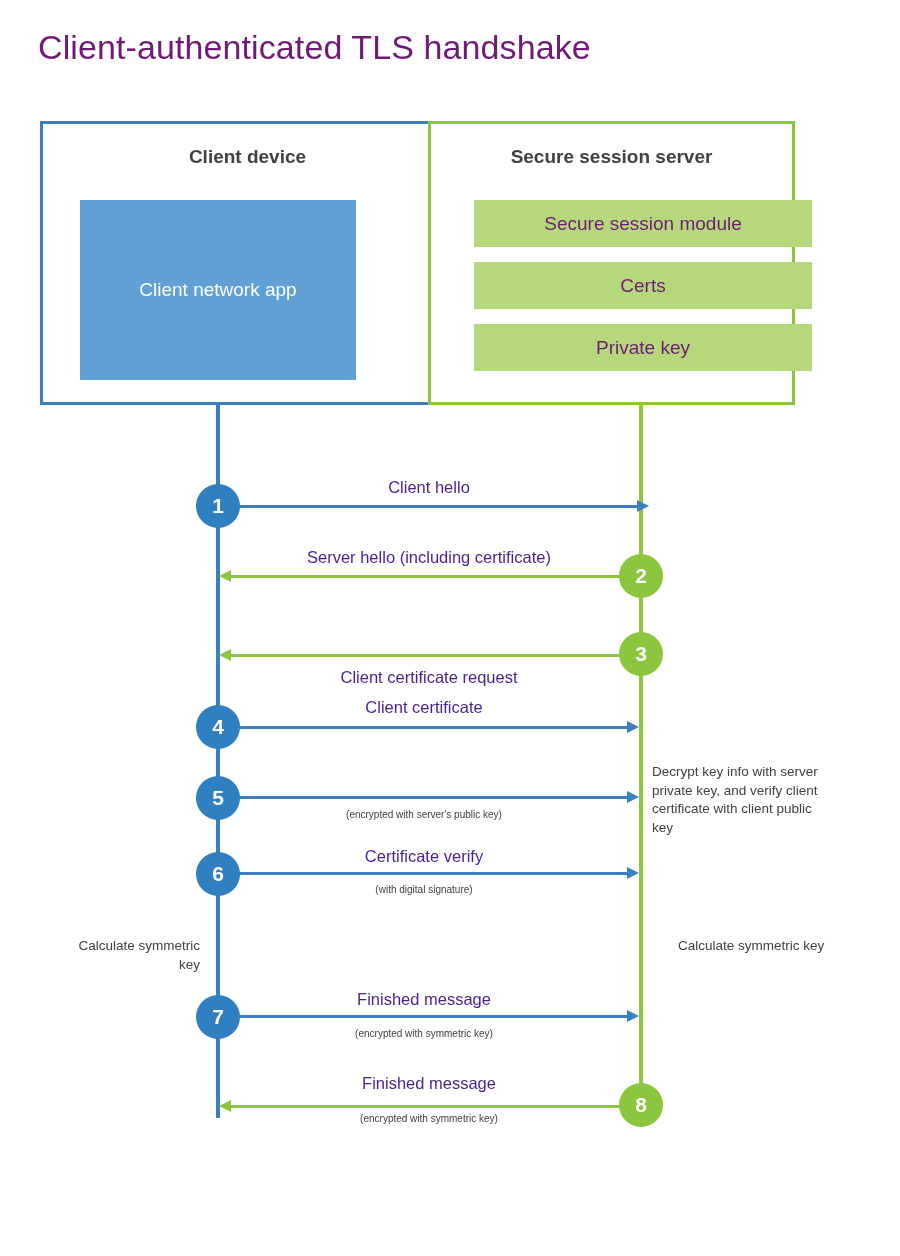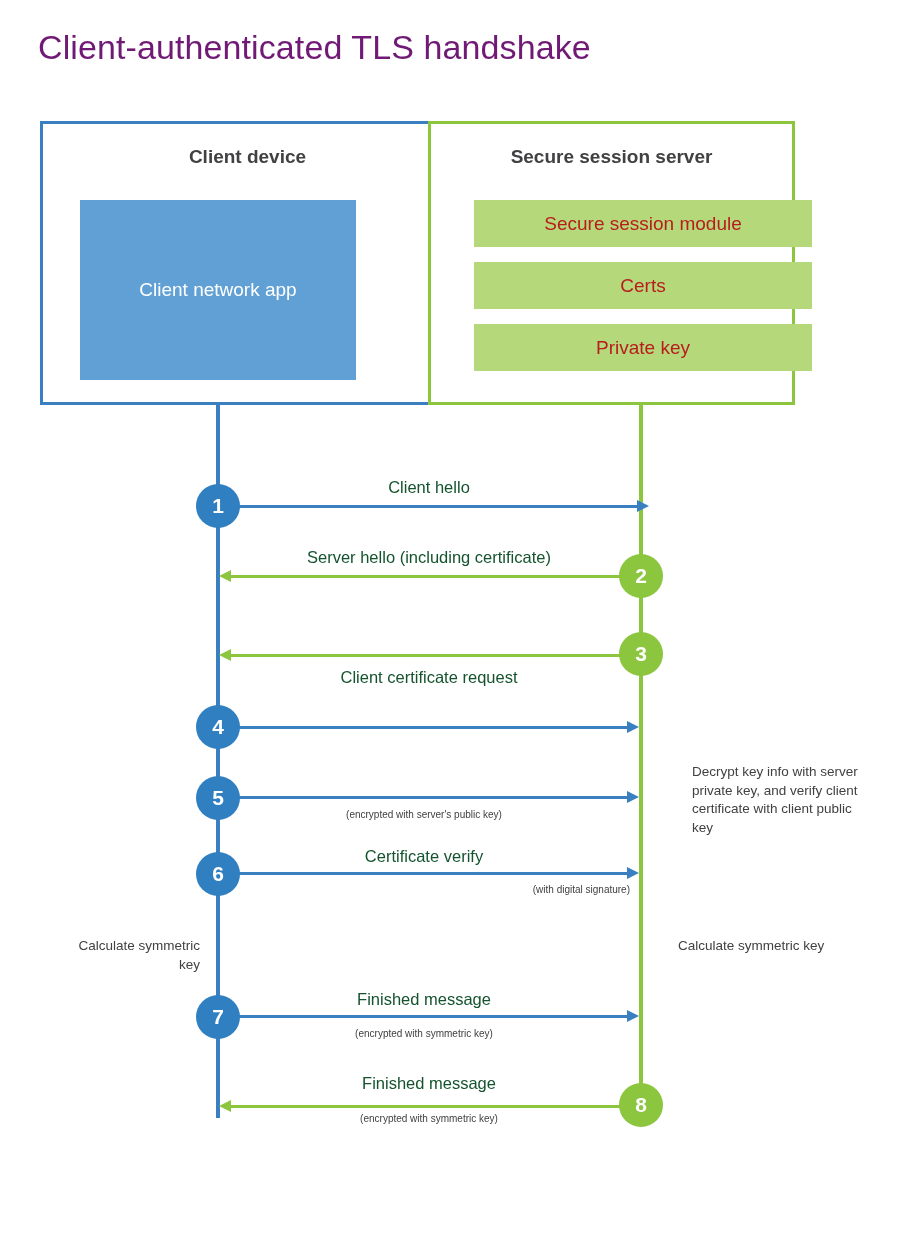--- a/index.html
+++ b/index.html
@@ -80,21 +80,21 @@
 
   .server-bars {
     position: absolute;
     left: 43px;
     top: 76px;
     width: 338px;
   }
   .server-bar {
     height: 47px;
     background: #b5d97a;
-    color: #b91c1c;
+    color: #701a75;
     font-size: 19px;
     display: flex;
     align-items: center;
     justify-content: center;
     margin-bottom: 15px;
     text-align: center;
   }
   .server-bar:last-child { margin-bottom: 0; }
 
   
@@ -153,21 +153,21 @@
   .arrow.green .head.left {
     left: -11px;
     border-right: 12px solid #8cc63f;
   }
 
   
   .msg-label {
     position: absolute;
     text-align: center;
     font-size: 16.5px;
-    color: #14532d;
+    color: #4c1d95;
     white-space: nowrap;
   }
   .msg-sub {
     position: absolute;
     text-align: center;
     font-size: 10px;
     color: #414042;
     white-space: nowrap;
   }
 
@@ -216,51 +216,52 @@
     <span class="head left"></span>
   </div>
   <div class="step-circle green" style="left:619px; top:554px;">2</div>
 
   <div class="msg-label" style="left:218px; top:628px; width:422px;margin-top:40px;">Client certificate request</div>
   <div class="arrow green" style="left:230px; top:654px; width:410px;">
     <span class="head left"></span>
   </div>
   <div class="step-circle green" style="left:619px; top:632px;">3</div>
 
+  <div class="msg-label" style="left:218px; top:698px; width:412px;">Client certificate</div>
   <div class="arrow blue" style="left:218px; top:726px; width:410px;">
     <span class="head right"></span>
   </div>
   <div class="step-circle blue" style="left:196px; top:705px;">4</div>
 
   <div class="arrow blue" style="left:218px; top:796px; width:410px;">
     <span class="head right"></span>
   </div>
   <div class="msg-sub" style="left:218px; top:809px; width:412px;">(encrypted with server's public key)</div>
   <div class="step-circle blue" style="left:196px; top:776px;">5</div>
 
   <div class="msg-label" style="left:218px; top:847px; width:412px;">Certificate verify</div>
   <div class="arrow blue" style="left:218px; top:872px; width:410px;">
     <span class="head right"></span>
   </div>
-  <div class="msg-sub" style="left:218px; top:884px; width:412px;text-align:right;">(with digital signature)</div>
+  <div class="msg-sub" style="left:218px; top:884px; width:412px;">(with digital signature)</div>
   <div class="step-circle blue" style="left:196px; top:852px;">6</div>
 
   <div class="msg-label" style="left:218px; top:990px; width:412px;">Finished message</div>
   <div class="arrow blue" style="left:218px; top:1015px; width:410px;">
     <span class="head right"></span>
   </div>
   <div class="msg-sub" style="left:218px; top:1028px; width:412px;">(encrypted with symmetric key)</div>
   <div class="step-circle blue" style="left:196px; top:995px;">7</div>
 
   <div class="msg-label" style="left:218px; top:1074px; width:422px;">Finished message</div>
   <div class="arrow green" style="left:230px; top:1105px; width:410px;">
     <span class="head left"></span>
   </div>
   <div class="msg-sub" style="left:218px; top:1113px; width:422px;">(encrypted with symmetric key)</div>
   <div class="step-circle green" style="left:619px; top:1083px;">8</div>
 
-  <div class="annotation right-side" style="left:692px; top:763px; width:175px;">Decrypt key info with server private key, and verify client certificate with client public key</div>
+  <div class="annotation right-side" style="left:652px; top:763px; width:175px;">Decrypt key info with server private key, and verify client certificate with client public key</div>
 
   <div class="annotation left-side" style="left:60px; top:937px; width:140px;">Calculate symmetric key</div>
 
   <div class="annotation right-side" style="left:678px; top:937px; width:150px;">Calculate symmetric key</div>
 
 </div>
 
 </body></html>

